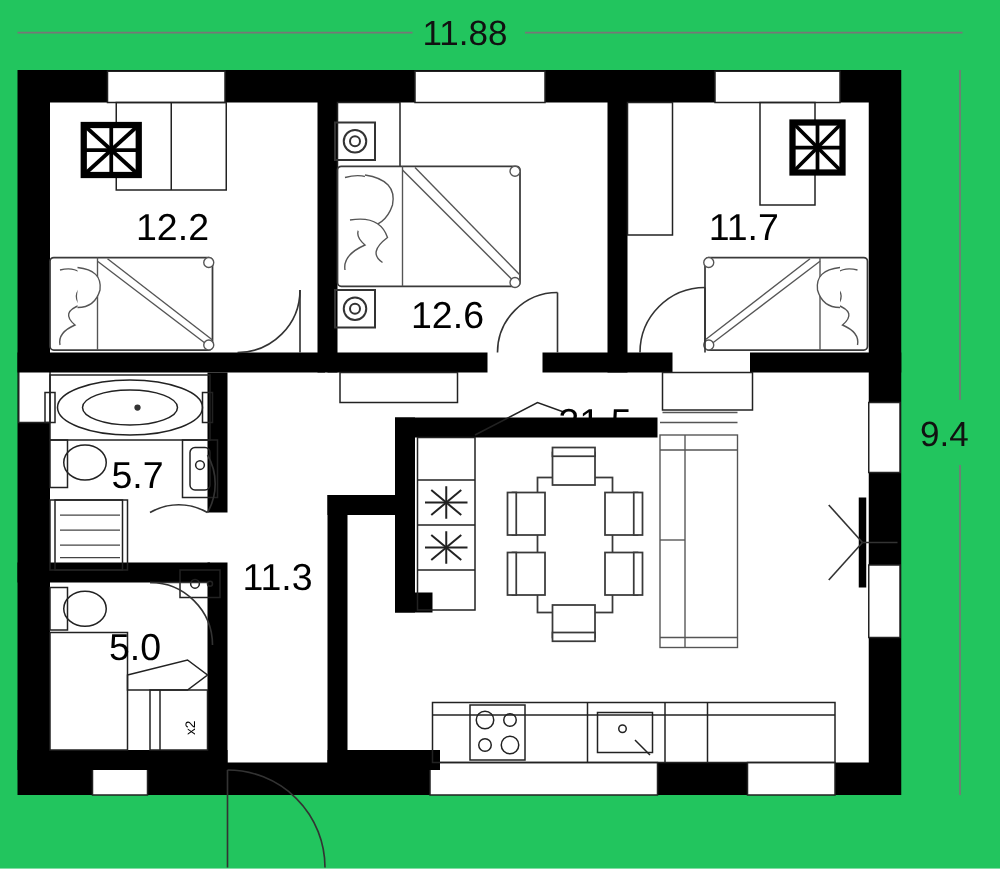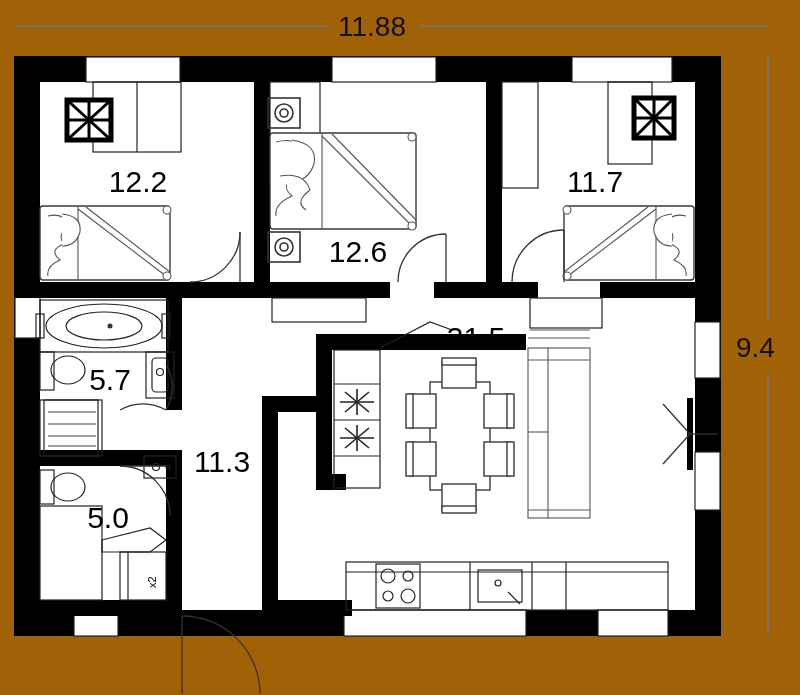--- a/index.html
+++ b/index.html
@@ -7,21 +7,21 @@
     padding: 0;
     background: #ffffff;
   }
   body {
     font-family: "Liberation Sans", sans-serif;
   }
   #plan-root {
     position: relative;
     width: 800px;
     height: 695px;
-    background: #a16207;
+    background: #22c55e;
     overflow: hidden;
   }
   #plan-svg {
     position: absolute;
     left: 0;
     top: 0;
     width: 800px;
     height: 695px;
     display: block;
   }

